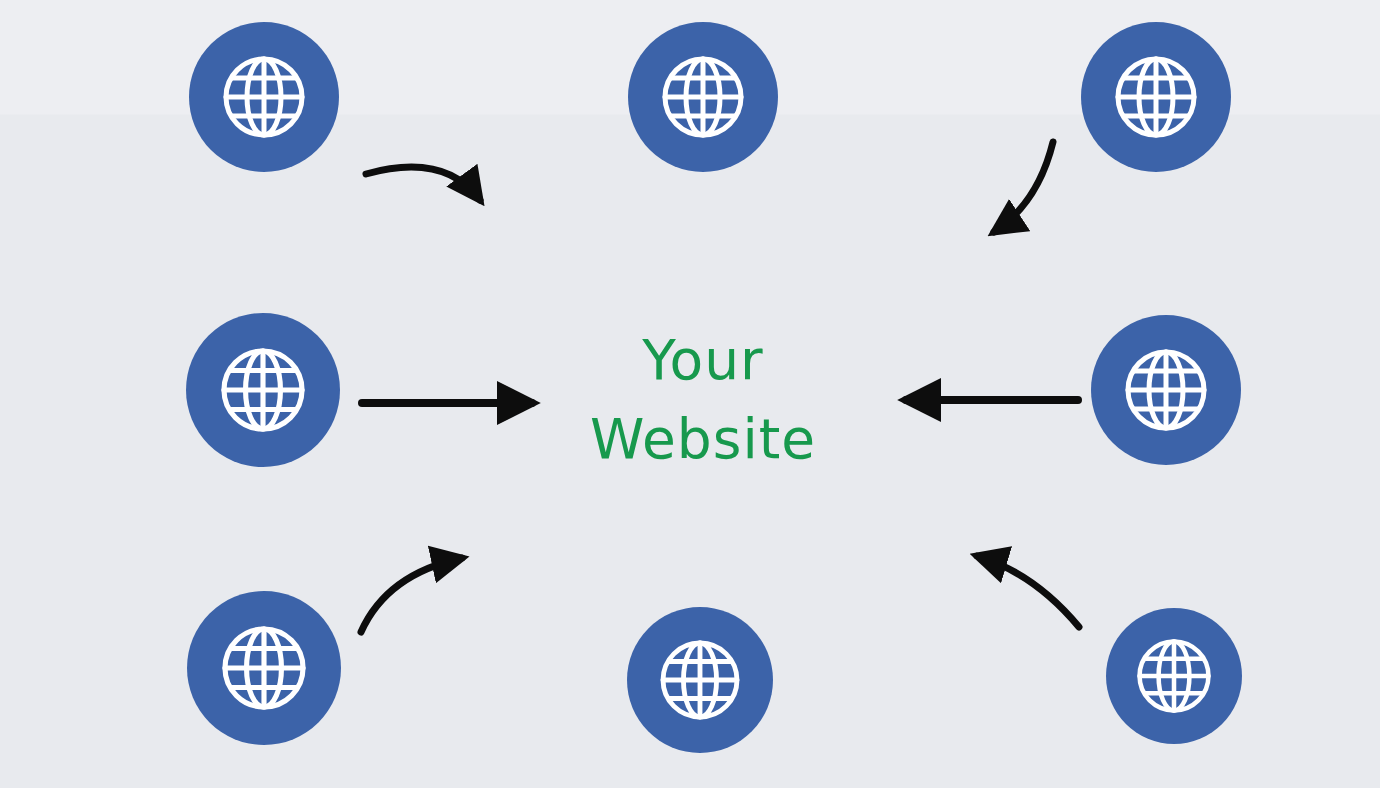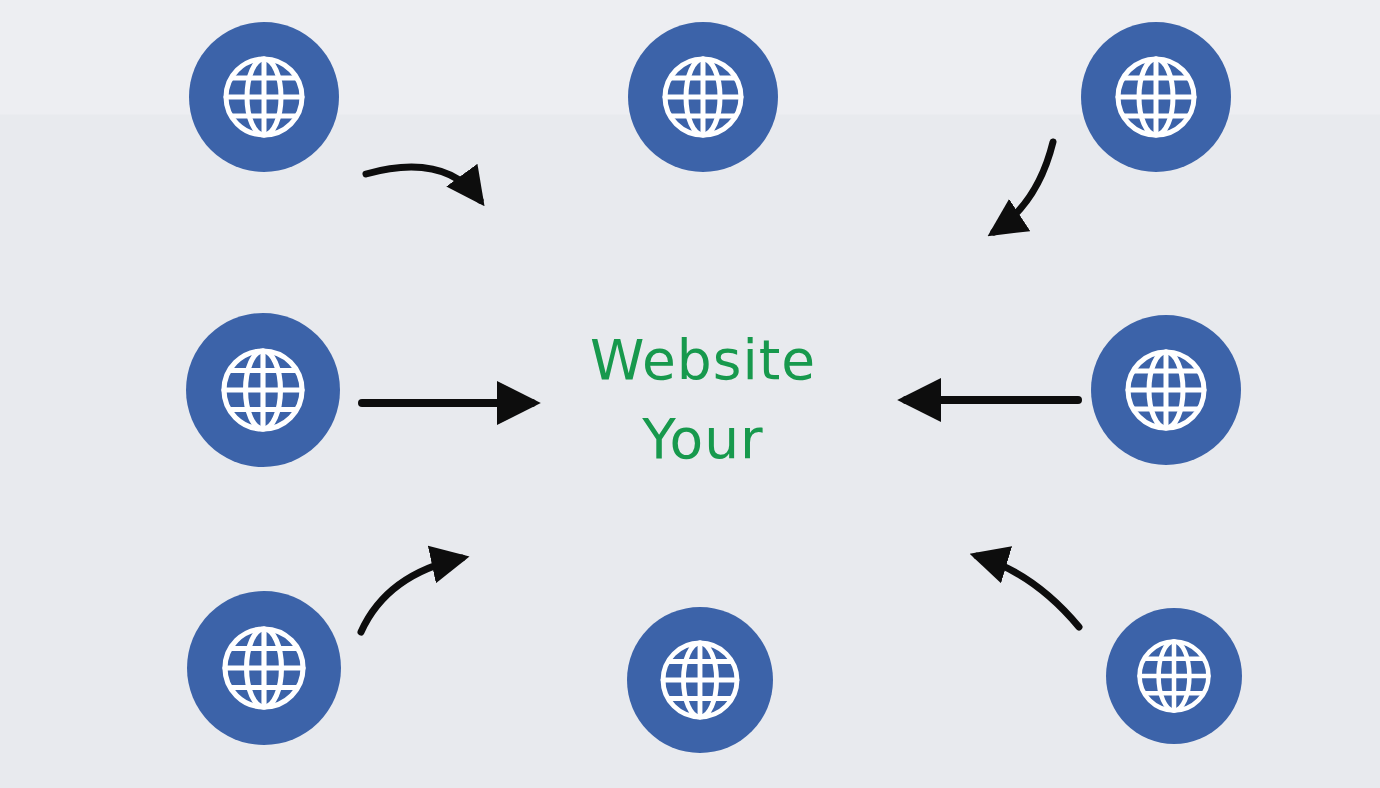--- a/index.html
+++ b/index.html
@@ -185,17 +185,17 @@
     </defs>
     <path d="M 366 174 Q 445 152 480 200" fill="none" stroke="#0d0d0d" stroke-width="7" stroke-linecap="round" marker-end="url(#ah)"></path>
     <path d="M 1053 142 Q 1038 203 994 232" fill="none" stroke="#0d0d0d" stroke-width="7" stroke-linecap="round" marker-end="url(#ah)"></path>
     <path d="M 362 403 L 532 403" fill="none" stroke="#0d0d0d" stroke-width="8" stroke-linecap="round" marker-end="url(#ah)"></path>
     <path d="M 1078 400 L 906 400" fill="none" stroke="#0d0d0d" stroke-width="8" stroke-linecap="round" marker-end="url(#ah)"></path>
     <path d="M 361 632 Q 387 574 462 558" fill="none" stroke="#0d0d0d" stroke-width="7" stroke-linecap="round" marker-end="url(#ah)"></path>
     <path d="M 1079 627 Q 1034 573 977 556" fill="none" stroke="#0d0d0d" stroke-width="7" stroke-linecap="round" marker-end="url(#ah)"></path>
   </svg>
 
   <div class="center-text">
+    <span>Your</span>
     <span>Website</span>
-    <span>Your</span>
   </div>
 
 </div>
 
 </body></html>

